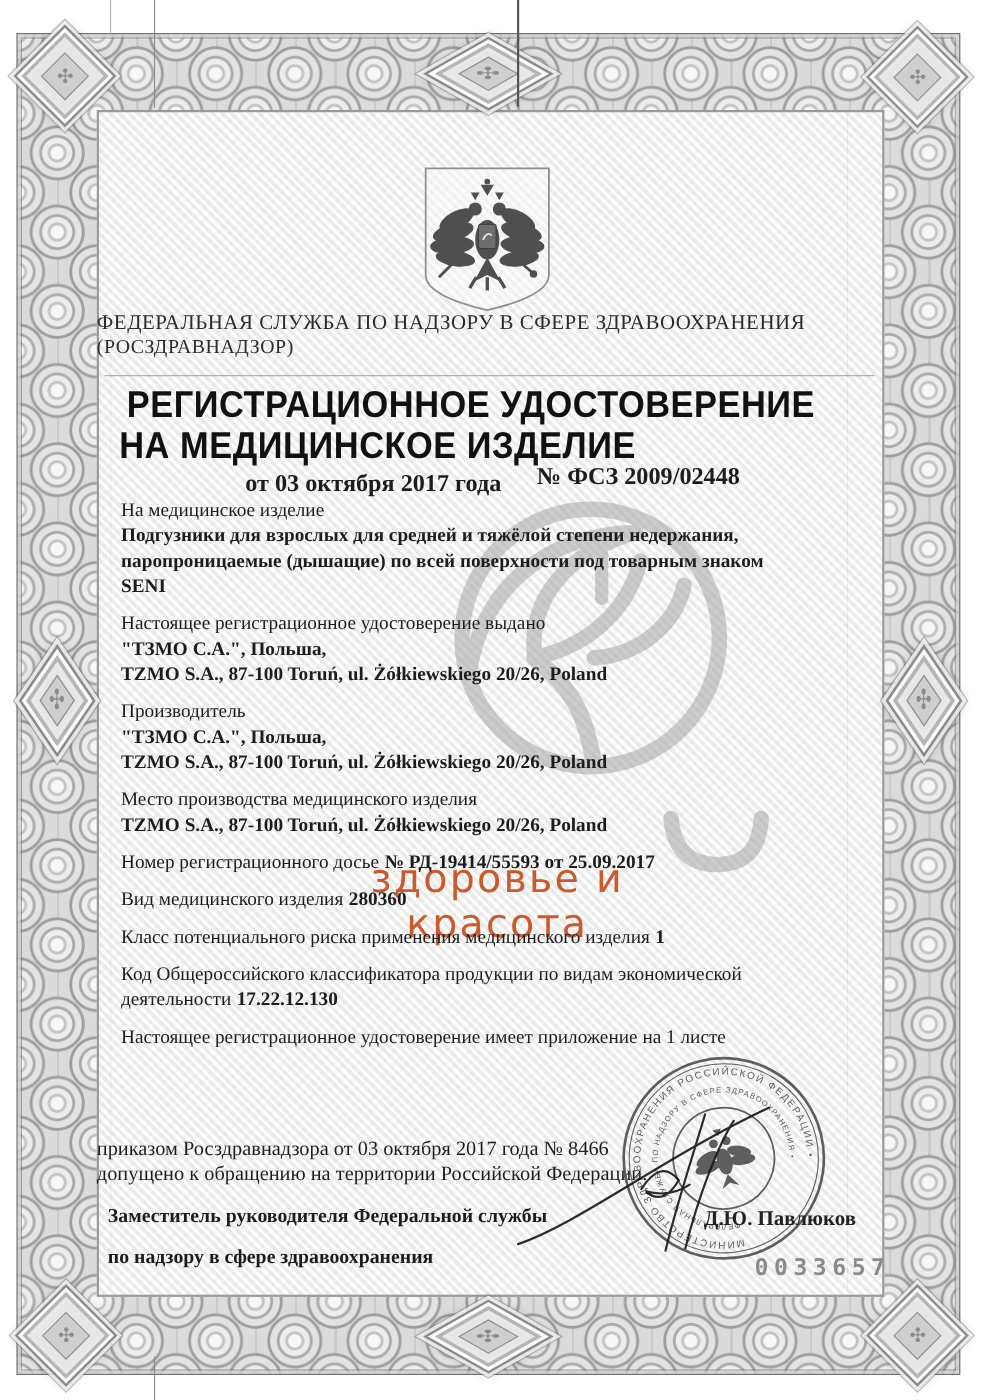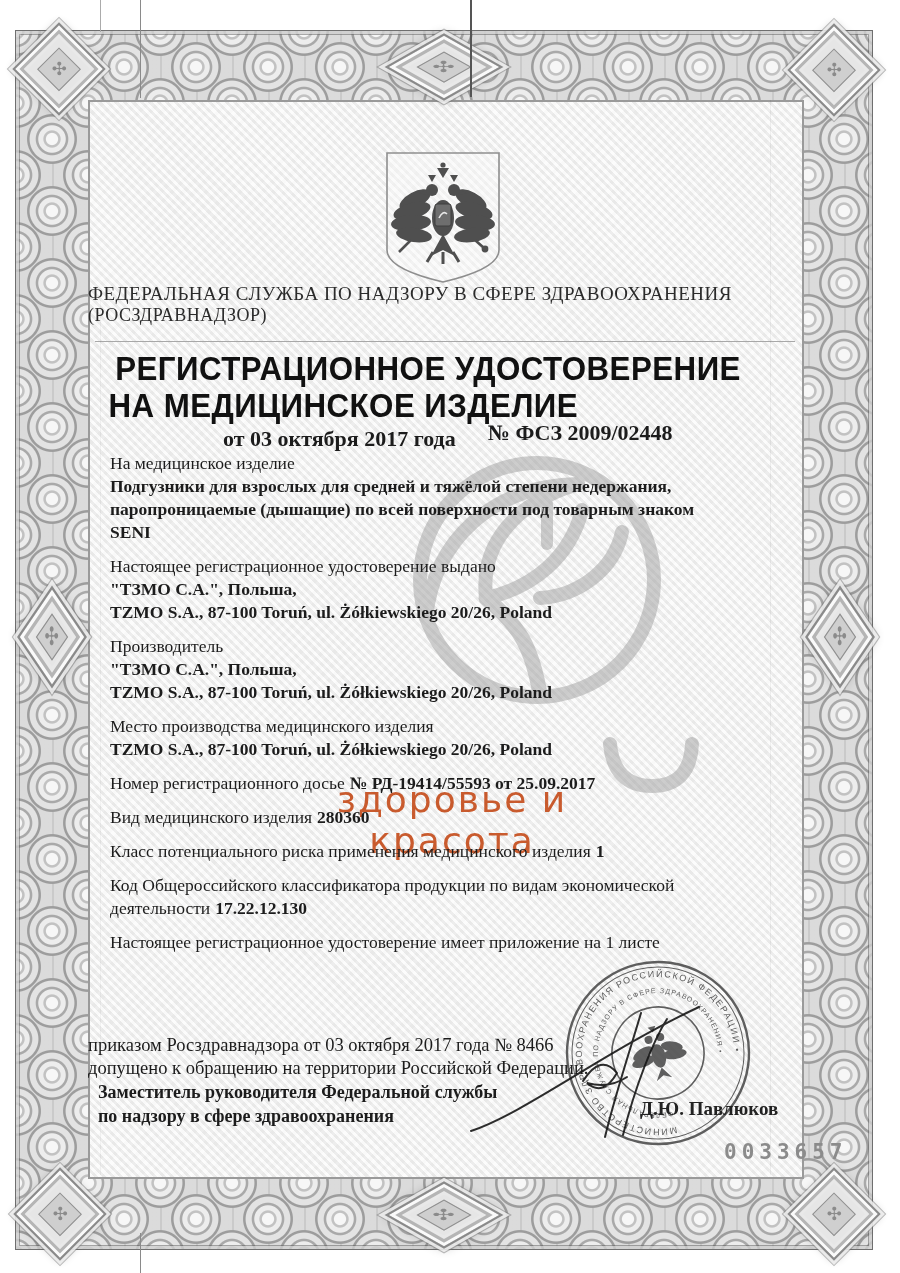--- a/index.html
+++ b/index.html
@@ -45,23 +45,23 @@
   .daterow{position:absolute;left:88px;top:420px;width:712px;font-weight:700;font-size:22px;}
   .daterow .dt{position:absolute;left:135px;top:6px;}
   .daterow .no{position:absolute;left:400px;top:0;}
 
   .body{position:absolute;left:110px;top:452px;width:600px;font-size:17.5px;line-height:23px;}
   .body p{margin:0 0 11px 0;}
   .b{font-weight:700;}
   .vgap{margin-left:5px;text-align:center;}
 
   .footer{position:absolute;left:88px;top:1034px;width:560px;font-size:18.5px;line-height:23px;}
-  .footer .stitle{font-weight:700;margin-top:1px;padding-left:10px;font-size:18px;}
+  .footer .stitle{font-weight:700;margin-top:14px;padding-left:10px;font-size:18px;}
   .signer-name{position:absolute;left:640px;top:1098px;font-size:19px;font-weight:700;color:#222;}
-  .serial{position:absolute;left:724px;top:1140px;font-family:"DejaVu Sans Mono",monospace;
+  .serial{position:absolute;left:686px;top:1140px;font-family:"DejaVu Sans Mono",monospace;
      font-size:21px;letter-spacing:5px;color:#8b8b8b;font-weight:700;}
 
   
   .wm-brand{position:absolute;left:186px;top:678px;width:620px;
      font-family:"DejaVu Sans",sans-serif;font-weight:700;font-size:97px;letter-spacing:6px;
      color:#9b9b9b;opacity:.72;pointer-events:none;}
   .wm-tagline{position:absolute;left:282px;top:779px;width:340px;text-align:center;
      font-family:"DejaVu Sans",sans-serif;font-size:36px;letter-spacing:2px;
      color:#c2410c;opacity:.85;pointer-events:none;}
   .wm-tree{position:absolute;left:382px;top:448px;opacity:.5;pointer-events:none;}

